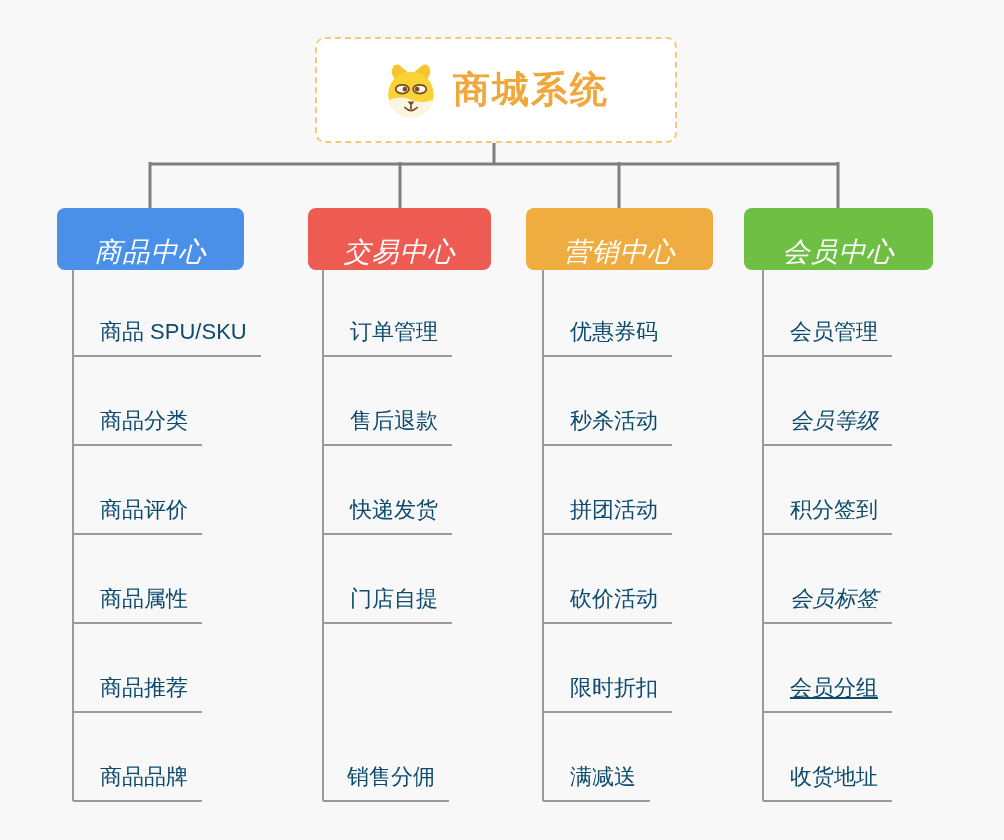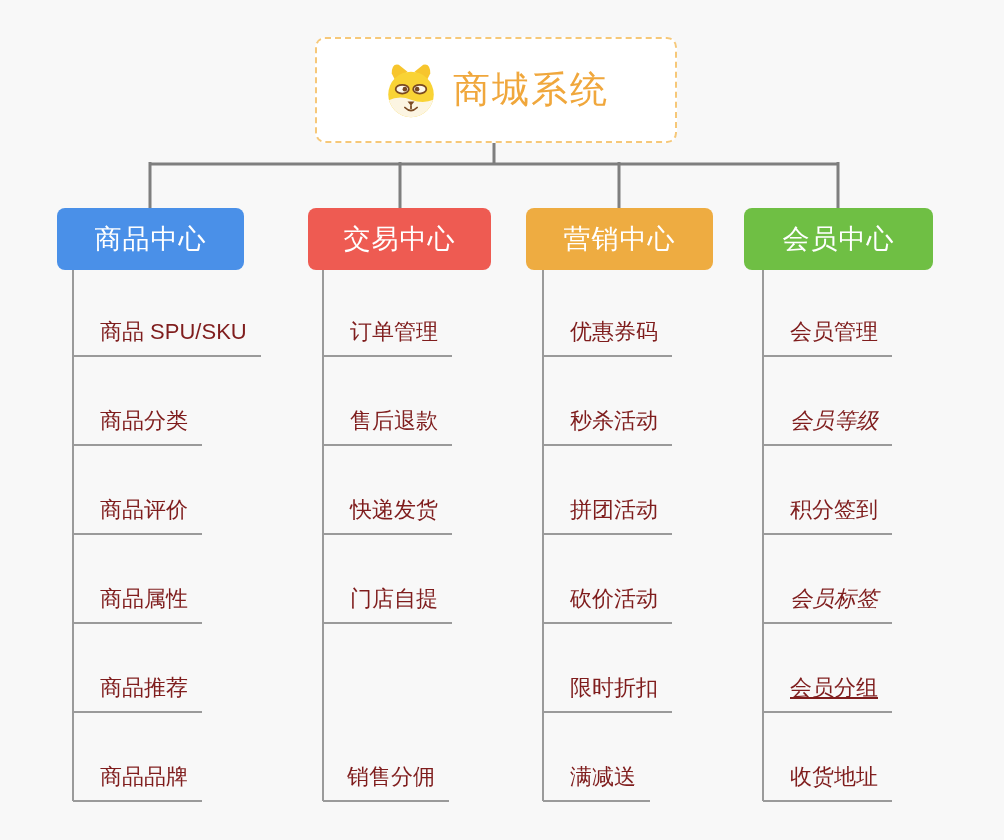--- a/index.html
+++ b/index.html
@@ -26,48 +26,49 @@
     border-radius:10px;
     box-sizing:border-box;
     display:flex;
     align-items:center;
     justify-content:center;
     gap:14px;
     cursor:pointer;
   }
   .root-title{
     font-size:37px;
-    font-weight:400;
+    font-weight:700;
     color:#f0a73c;
     letter-spacing:2px;
     white-space:nowrap;
   }
   .root-icon{width:56px;height:58px;flex:0 0 auto;}
   .branch-head{
     position:absolute;
     top:208px;
     height:62px;
     border-radius:8px;
     display:flex;
-    align-items:center;
+    align-items:flex-end;
     justify-content:center;
     color:#ffffff;
     font-size:27px;
     letter-spacing:1px;
     cursor:pointer;
     white-space:nowrap;
+    font-style:italic;
   }
   .leaf{
     position:absolute;
     display:inline-block;
     line-height:30px;
     padding:0 14px 8px 27px;
     border-bottom:2px solid #9a9a9a;
     font-size:22px;
-    color:#7f1d1d;
+    color:#0c4a6e;
     white-space:nowrap;
     cursor:pointer;
   }
 </style>
 </head>
 <body>
 
 <div class="canvas">
 
   <svg class="wires" viewBox="0 0 1004 840" xmlns="http://www.w3.org/2000/svg">

